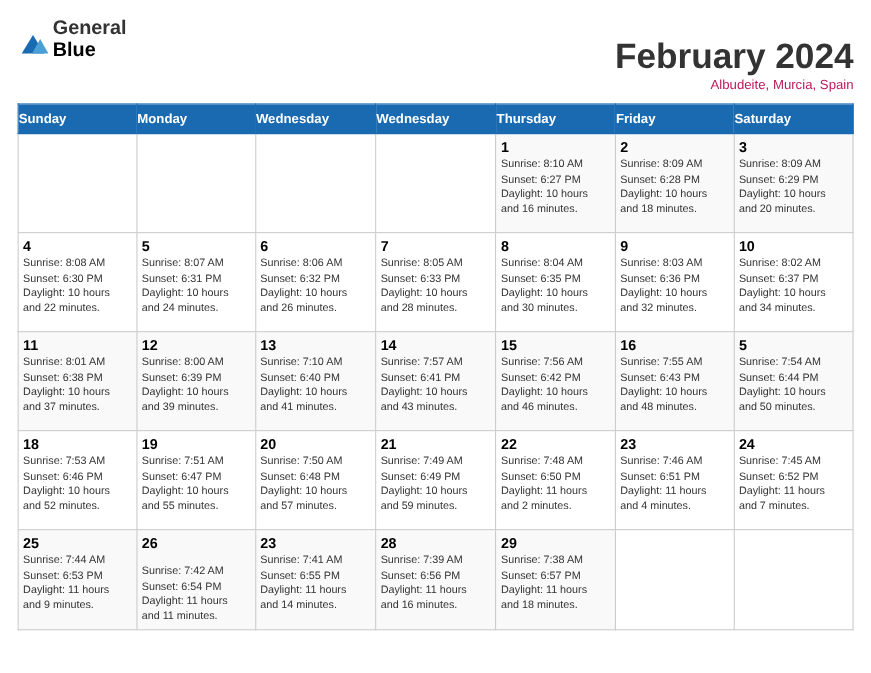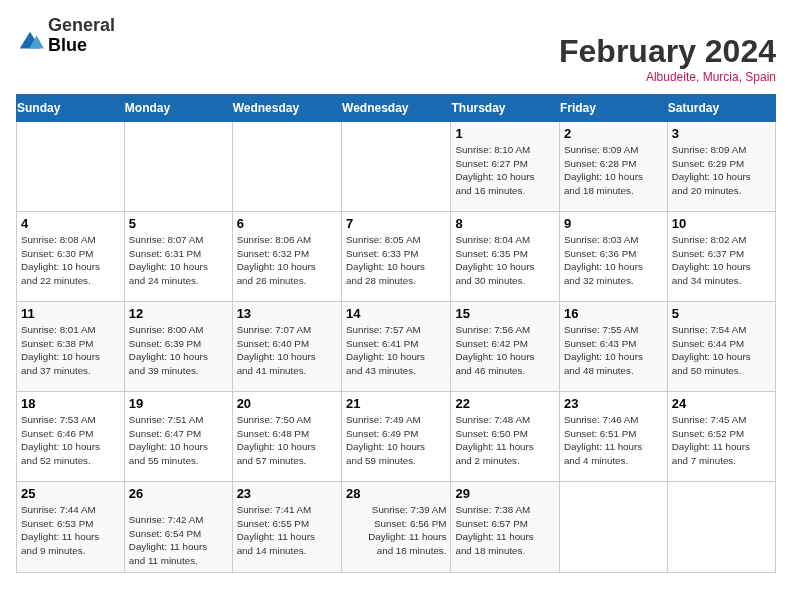--- a/index.html
+++ b/index.html
@@ -212,21 +212,21 @@
         </td>
         <td>
           <span class="day-number">12</span>
           <div class="day-info" style="white-space: pre-line;">Sunrise: 8:00 AM
 Sunset: 6:39 PM
 Daylight: 10 hours
 and 39 minutes.</div>
         </td>
         <td>
           <span class="day-number">13</span>
-          <div class="day-info" style="white-space: pre-line;">Sunrise: 7:07 AM
+          <div class="day-info" style="white-space: pre-line;">Sunrise: 7:10 AM
 Sunset: 6:40 PM
 Daylight: 10 hours
 and 41 minutes.</div>
         </td>
         <td>
           <span class="day-number">14</span>
           <div class="day-info" style="white-space: pre-line;">Sunrise: 7:57 AM
 Sunset: 6:41 PM
 Daylight: 10 hours
 and 43 minutes.</div>
@@ -321,21 +321,21 @@
         </td>
         <td>
           <span class="day-number">23</span>
           <div class="day-info" style="white-space: pre-line;">Sunrise: 7:41 AM
 Sunset: 6:55 PM
 Daylight: 11 hours
 and 14 minutes.</div>
         </td>
         <td>
           <span class="day-number">28</span>
-          <div class="day-info" style="white-space: pre-line; text-align: right;">Sunrise: 7:39 AM
+          <div class="day-info" style="white-space: pre-line;">Sunrise: 7:39 AM
 Sunset: 6:56 PM
 Daylight: 11 hours
 and 16 minutes.</div>
         </td>
         <td>
           <span class="day-number">29</span>
           <div class="day-info" style="white-space: pre-line;">Sunrise: 7:38 AM
 Sunset: 6:57 PM
 Daylight: 11 hours
 and 18 minutes.</div>

